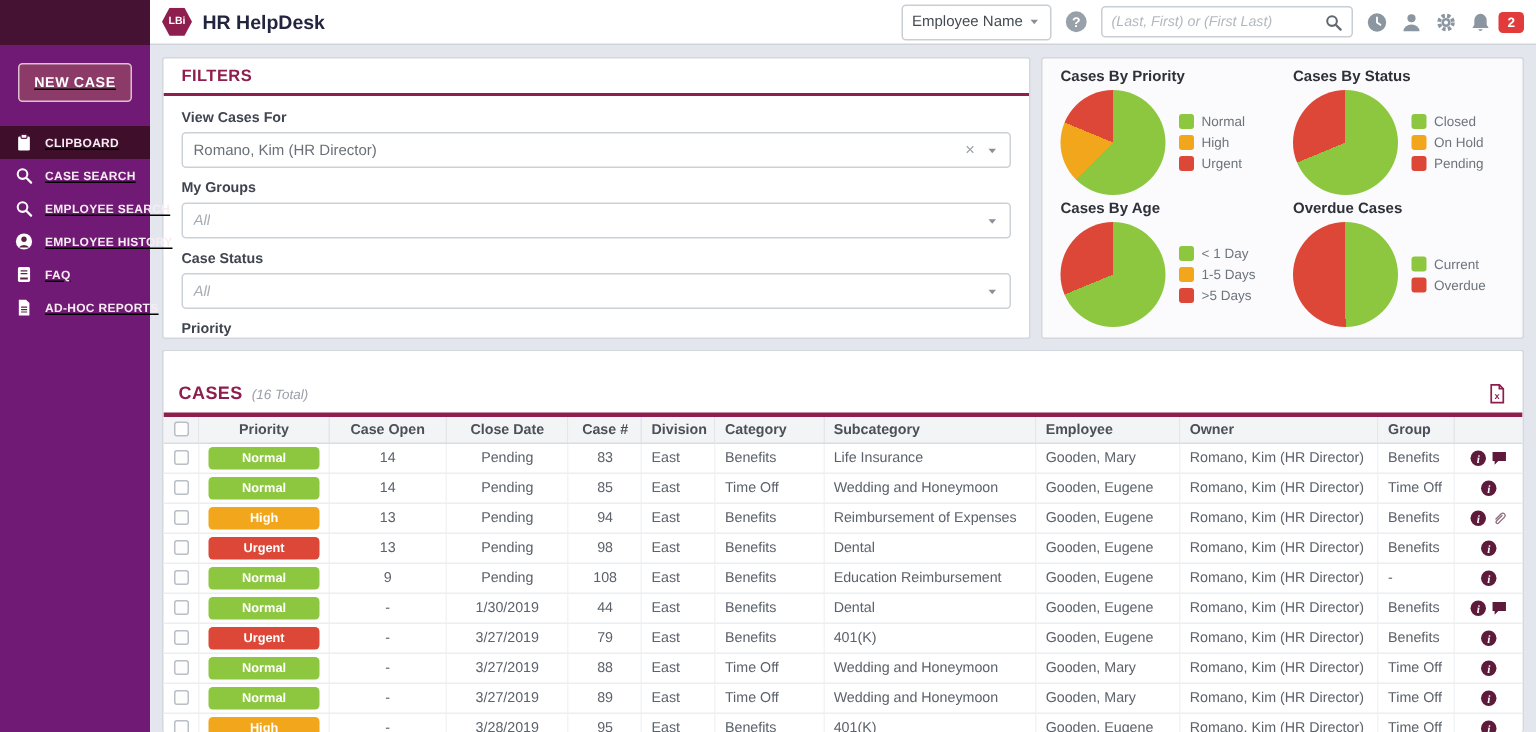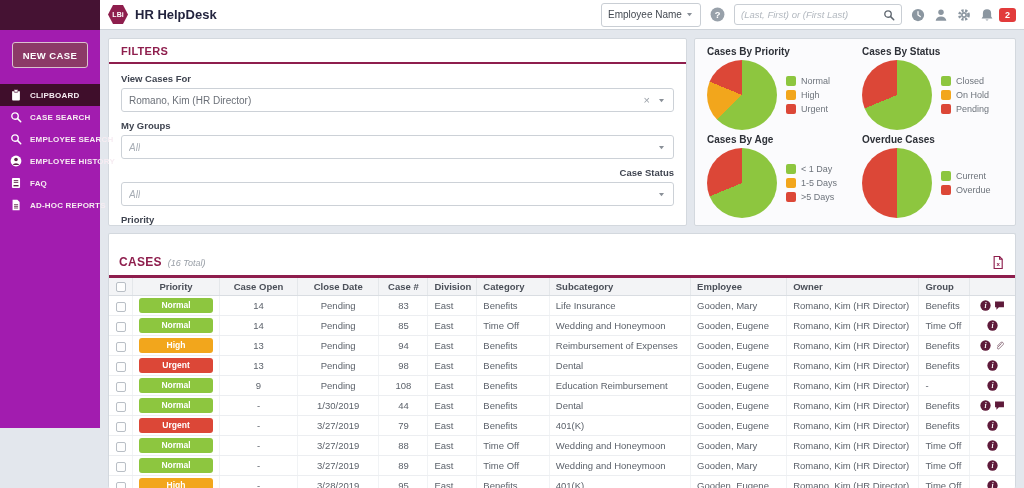--- a/index.html
+++ b/index.html
@@ -1,20 +1,20 @@
 <!DOCTYPE html>
 <html><head>
 <meta charset="utf-8">
 <style>
   * { margin:0; padding:0; box-sizing:border-box; }
   html,body { width:1024px; height:488px; overflow:hidden; }
   body { font-family:"Liberation Sans", sans-serif; background:#e3e7ed; position:relative; }
 
   
-  .sidebar { position:absolute; left:0; top:0; width:100px; height:428px; background:#a21caf; z-index:5; }
+  .sidebar { position:absolute; left:0; top:0; width:100px; height:488px; background:#701a75; z-index:5;text-decoration:underline; }
   .sidebar-top { height:30px; background:#451233; }
   .new-case-btn { display:block; margin:12px auto 0; width:76px; height:26px; background:#8c3a67; border:1px solid #dcc0cf; border-radius:3px; color:#fff; font-size:9.5px; font-weight:bold; letter-spacing:.4px; cursor:pointer; font-family:inherit; }
   .side-nav { margin-top:16px; }
   .side-item { display:flex; align-items:center; gap:8px; padding:5px 0 5px 10px; cursor:pointer; color:#f6ecf2; }
   .side-item.active { background:#3f0e2b; }
   .side-item .sicon { width:12px; height:12px; flex:0 0 12px; color:#fff; }
   .side-item .sicon svg { width:12px; height:12px; display:block; }
   .side-item .slabel { font-size:8px; font-weight:600; letter-spacing:.2px; white-space:nowrap; }
 
   
@@ -38,21 +38,21 @@
   .notif-badge { background:#e23b3b; color:#fff; font-size:9px; font-weight:bold; border-radius:3px; padding:2px 6px; margin-left:-4px; cursor:pointer; }
 
   
   .main { position:absolute; left:100px; top:30px; right:0; bottom:0; padding:8px 8px 0; display:grid; grid-template-columns:1fr 322px; grid-template-rows:188px 1fr; gap:7px; }
   .panel { background:#fff; border:1px solid #d3d8de; border-radius:2px; }
 
   
   .filters-panel { display:flex; flex-direction:column; overflow:hidden; }
   .panel-head { padding:6px 12px 5px; border-bottom:2px solid #8e1e4d; font-size:11px; font-weight:bold; color:#8e1e4d; letter-spacing:.3px; }
   .filters-grid { padding:9px 12px 4px; display:grid; grid-template-columns:repeat(1,1fr); column-gap:14px; row-gap:8px; }
-  .filters-grid > .ffield:nth-child(3) { grid-column:1;text-align:right; }
+  .filters-grid > .ffield:nth-child(3) { grid-column:1; }
   .ffield .flabel { display:block; font-size:9.5px; font-weight:bold; color:#3f4450; margin-bottom:4px; }
   .fselect { height:24px; border:1px solid #ccd1d7; border-radius:3px; background:#fff; display:flex; align-items:center; padding:0 7px; font-size:10px; cursor:pointer; }
   .fselect .fval { color:#6b7078; white-space:nowrap; overflow:hidden; }
   .fselect .fval.ph { font-style:italic; color:#a7adb5; }
   .fselect .clear-x { margin-left:auto; color:#9aa0a8; font-size:11px; padding:0 7px 0 4px; }
   .fselect .caret { color:#8a9098; width:9px; height:9px; }
   .fselect .caret.push { margin-left:auto; }
   .filters-foot { margin-top:auto; border-top:2px solid #8e1e4d; padding:4px 10px 6px; display:flex; justify-content:flex-end; }
   .reset-btn { background:#99a1aa; border:none; color:#fff; font-size:9px; font-weight:bold; letter-spacing:.4px; padding:6px 13px; border-radius:3px; cursor:pointer; font-family:inherit; }
 

